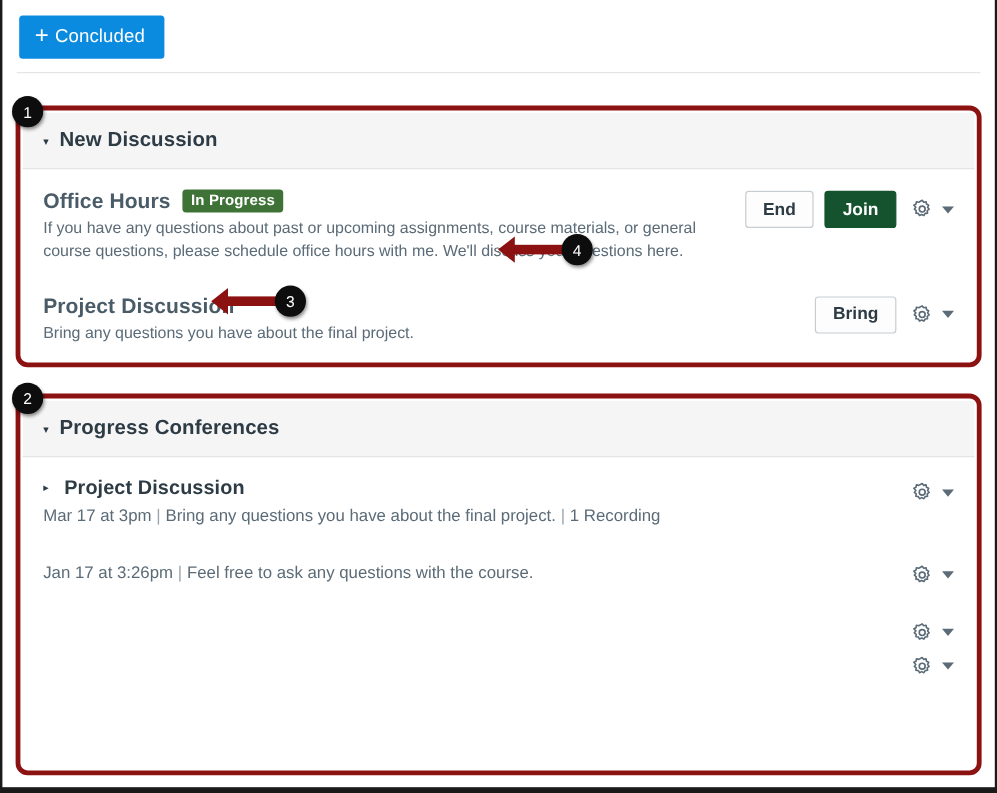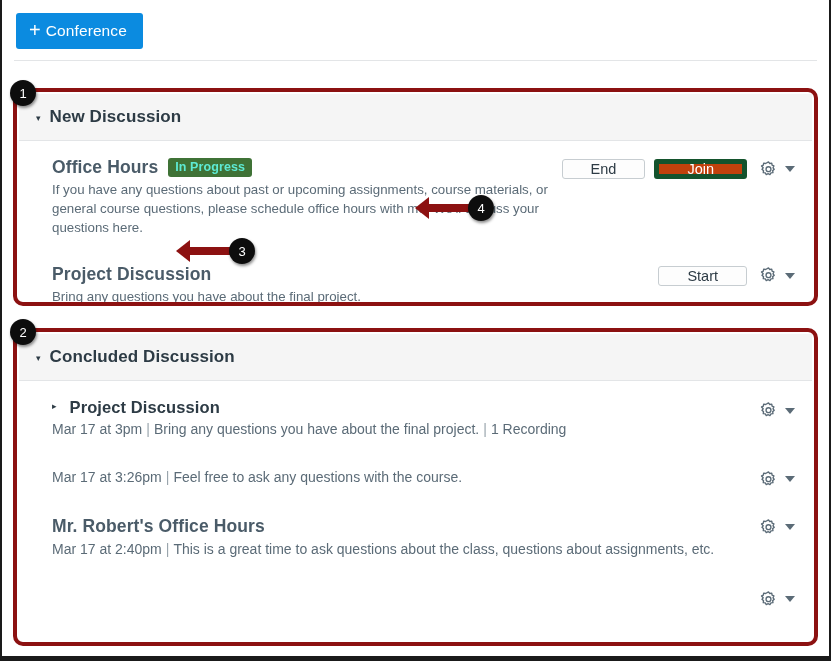--- a/index.html
+++ b/index.html
@@ -157,21 +157,21 @@
   }
 
   
   .conf-row {
     position: relative;
     padding: 16px 17px 14px 17px;
     box-sizing: border-box;
     display: flex;
     align-items: flex-start;
   }
-  .conf-main { flex: 1 1 auto; min-width: 0; margin-left: 16px; }
+  .conf-main { flex: 1 1 auto; min-width: 0; }
 
   .conf-title-line {
     display: flex;
     align-items: center;
     gap: 10px;
     margin-bottom: 3px;
   }
   .conf-title {
     font-size: 17.5px;
     font-weight: bold;
@@ -185,21 +185,21 @@
   .row-twisty {
     color: #2D3B45;
     font-size: 9px;
     margin-right: 7px;
     position: relative;
     top: -2px;
   }
   .badge-progress {
     display: inline-block;
     background: #3F7236;
-    color: #5eead4;
+    color: #ffffff;
     font-size: 12.5px;
     font-weight: bold;
     padding: 2px 7px 3px 7px;
     border-radius: 3px;
     letter-spacing: .1px;
   }
   .conf-desc {
     font-size: 13.3px;
     color: #5B6B77;
     line-height: 1.42;
@@ -216,37 +216,38 @@
   .conf-actions {
     flex: 0 0 auto;
     display: flex;
     align-items: center;
     gap: 9px;
     padding-top: 2px;
   }
   .btn {
     font-family: "Liberation Sans", sans-serif;
     font-size: 14.5px;
-    height: 20px;
-    padding: 0 28px;
+    height: 31px;
+    padding: 0 14px;
     border-radius: 3px;
     cursor: pointer;
     box-sizing: border-box;
     display: inline-flex;
     align-items: center;
     justify-content: center;
+    font-weight: bold;
   }
   .btn-default {
     background: #fdfdfd;
     border: 1px solid #C7CDD1;
     color: #2D3B45;
   }
   .btn-primary {
-    background: #c2410c;
-    border: 5px solid #14532d;
+    background: #14532d;
+    border: 1px solid #14532d;
     color: #ffffff;
   }
   .gear-wrap {
     display: inline-flex;
     align-items: center;
     gap: 7px;
     margin-left: 3px;
     cursor: pointer;
   }
   .gear-icon svg { display: block; }
@@ -265,21 +266,21 @@
     gap: 7px;
     cursor: pointer;
   }
 </style>
 </head>
 <body>
 
 <div class="toolbar">
   <button class="btn-conference">
     <span class="plus">+</span>
-    <span>Conference</span>
+    <span>Concluded</span>
   </button>
   <div class="toolbar-divider"></div>
 </div>
 
 <div class="section" id="section-new">
   <div class="section-header">
     <span class="twisty">▾</span>
     <span class="title">New Discussion</span>
   </div>
 
@@ -307,38 +308,38 @@
   </div>
 
   <div class="conf-row" style="padding-top:12px;">
     <div class="conf-main">
       <div class="conf-title-line">
         <span class="conf-title">Project Discussion</span>
       </div>
       <div class="conf-desc">Bring any questions you have about the final project.</div>
     </div>
     <div class="conf-actions">
-      <button class="btn btn-default">Start</button>
+      <button class="btn btn-default">Bring</button>
       <span class="gear-wrap">
         <span class="gear-icon">
           <svg width="19" height="19" viewBox="0 0 24 24" fill="none" stroke="#5B6B77" stroke-width="1.7" stroke-linejoin="round">
             <path d="M12 2.4l1.6 2.0 2.5-.5.4 2.5 2.3 1.1-1.1 2.3 1.6 2.0-2.0 1.6.3 2.5-2.5.3-1.3 2.2-2.3-1.1-2.3 1.1-1.3-2.2-2.5-.3.3-2.5-2.0-1.6 1.6-2.0L3.2 7.5l2.3-1.1.4-2.5 2.5.5z"></path>
             <circle cx="12" cy="11.6" r="3.1"></circle>
           </svg>
         </span>
         <span class="caret"></span>
       </span>
     </div>
   </div>
 </div>
 
 <div class="section" id="section-concluded">
   <div class="section-header">
     <span class="twisty">▾</span>
-    <span class="title">Concluded Discussion</span>
+    <span class="title">Progress Conferences</span>
   </div>
 
   <div class="conf-row" style="padding-top:17px;padding-bottom:10px;">
     <div class="conf-main">
       <div class="conf-title-line">
         <span class="row-twisty">▸</span>
         <span class="conf-title small-twisty-title" style="margin-left:-4px;">Project Discussion</span>
       </div>
       <div class="conf-meta">
         <span>Mar 17 at 3pm</span><span class="sep">|</span><span>Bring any questions you have about the final project.</span><span class="sep">|</span><span>1 Recording</span>
@@ -351,43 +352,35 @@
           <circle cx="12" cy="11.6" r="3.1"></circle>
         </svg>
       </span>
       <span class="caret"></span>
     </div>
   </div>
 
   <div class="conf-row" style="padding-top:18px;padding-bottom:10px;">
     <div class="conf-main">
       <div class="conf-meta">
-        <span>Mar 17 at 3:26pm</span><span class="sep">|</span><span>Feel free to ask any questions with the course.</span>
+        <span>Jan 17 at 3:26pm</span><span class="sep">|</span><span>Feel free to ask any questions with the course.</span>
       </div>
     </div>
     <div class="gear-only" style="top:20px;">
       <span class="gear-icon">
         <svg width="19" height="19" viewBox="0 0 24 24" fill="none" stroke="#5B6B77" stroke-width="1.7" stroke-linejoin="round">
           <path d="M12 2.4l1.6 2.0 2.5-.5.4 2.5 2.3 1.1-1.1 2.3 1.6 2.0-2.0 1.6.3 2.5-2.5.3-1.3 2.2-2.3-1.1-2.3 1.1-1.3-2.2-2.5-.3.3-2.5-2.0-1.6 1.6-2.0L3.2 7.5l2.3-1.1.4-2.5 2.5.5z"></path>
           <circle cx="12" cy="11.6" r="3.1"></circle>
         </svg>
       </span>
       <span class="caret"></span>
     </div>
   </div>
 
   <div class="conf-row" style="padding-top:18px;padding-bottom:10px;">
-    <div class="conf-main">
-      <div class="conf-title-line">
-        <span class="conf-title">Mr. Robert's Office Hours</span>
-      </div>
-      <div class="conf-meta">
-        <span>Mar 17 at 2:40pm</span><span class="sep">|</span><span>This is a great time to ask questions about the class, questions about assignments, etc.</span>
-      </div>
-    </div>
     <div class="gear-only" style="top:20px;">
       <span class="gear-icon">
         <svg width="19" height="19" viewBox="0 0 24 24" fill="none" stroke="#5B6B77" stroke-width="1.7" stroke-linejoin="round">
           <path d="M12 2.4l1.6 2.0 2.5-.5.4 2.5 2.3 1.1-1.1 2.3 1.6 2.0-2.0 1.6.3 2.5-2.5.3-1.3 2.2-2.3-1.1-2.3 1.1-1.3-2.2-2.5-.3.3-2.5-2.0-1.6 1.6-2.0L3.2 7.5l2.3-1.1.4-2.5 2.5.5z"></path>
           <circle cx="12" cy="11.6" r="3.1"></circle>
         </svg>
       </span>
       <span class="caret"></span>
     </div>
   </div>

